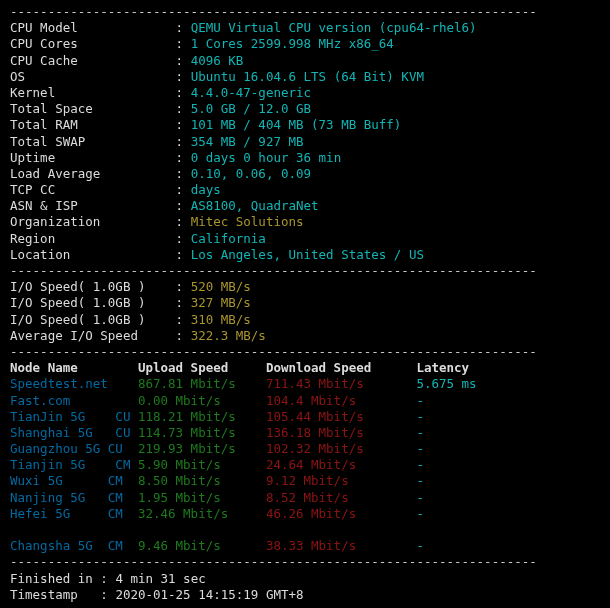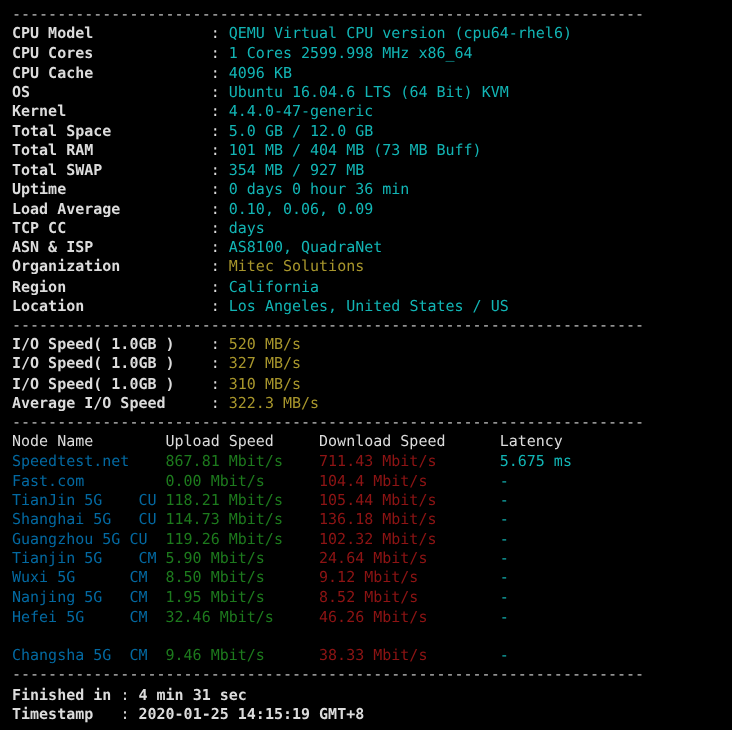--- a/index.html
+++ b/index.html
@@ -28,29 +28,29 @@
   }
   .sep {
     white-space: pre;
     padding-left: 10px;
     height: 16.2px;
     color: #c8c8c8;
     letter-spacing: 0px;
     overflow: hidden;
   }
   .blank { height: 16.2px; }
-  .label  { color: #dcdcdc; font-weight: bold; }
+  .label  { color: #dcdcdc; }
   .colon  { color: #dcdcdc; }
   .val-cyan   { color: #12b5b5; }
   .val-yellow { color: #a8962c; }
   .node   { color: #0369a1; margin-top: 39px; }
   .upload { color: #1d7a1d; }
   .down   { color: #8e1414; }
   .lat    { color: #12b5b5; }
-  .hdr    { color: #dcdcdc; }
+  .hdr    { color: #dcdcdc; font-weight: bold; }
 </style>
 </head>
 <body>
 
 <div class="term">
 
   <div class="sep">----------------------------------------------------------------------</div>
 
   <div id="sysinfo-block">
       <div class="line"><span class="label">CPU Model             </span><span class="colon">: </span><span class="val-cyan">QEMU Virtual CPU version (cpu64-rhel6)</span></div>
@@ -80,21 +80,21 @@
     </div>
 
   <div class="sep">----------------------------------------------------------------------</div>
 
   <div id="speed-block">
       <div class="line"><span class="hdr">Node Name        </span><span class="hdr">Upload Speed     </span><span class="hdr">Download Speed      </span><span class="hdr">Latency     </span></div>
       <div class="line"><span class="node">Speedtest.net    </span><span class="upload">867.81 Mbit/s    </span><span class="down">711.43 Mbit/s       </span><span class="lat">5.675 ms    </span></div>
       <div class="line"><span class="node">Fast.com         </span><span class="upload">0.00 Mbit/s      </span><span class="down">104.4 Mbit/s        </span><span class="lat">-           </span></div>
       <div class="line"><span class="node">TianJin 5G    CU </span><span class="upload">118.21 Mbit/s    </span><span class="down">105.44 Mbit/s       </span><span class="lat">-           </span></div>
       <div class="line"><span class="node">Shanghai 5G   CU </span><span class="upload">114.73 Mbit/s    </span><span class="down">136.18 Mbit/s       </span><span class="lat">-           </span></div>
-      <div class="line"><span class="node">Guangzhou 5G CU  </span><span class="upload">119.26 Mbit/s    </span><span class="down">102.32 Mbit/s       </span><span class="lat">-           </span></div>
+      <div class="line"><span class="node">Guangzhou 5G CU  </span><span class="upload">219.93 Mbit/s    </span><span class="down">102.32 Mbit/s       </span><span class="lat">-           </span></div>
       <div class="line"><span class="node">Tianjin 5G    CM </span><span class="upload">5.90 Mbit/s      </span><span class="down">24.64 Mbit/s        </span><span class="lat">-           </span></div>
       <div class="line"><span class="node">Wuxi 5G      CM  </span><span class="upload">8.50 Mbit/s      </span><span class="down">9.12 Mbit/s         </span><span class="lat">-           </span></div>
       <div class="line"><span class="node">Nanjing 5G   CM  </span><span class="upload">1.95 Mbit/s      </span><span class="down">8.52 Mbit/s         </span><span class="lat">-           </span></div>
       <div class="line"><span class="node">Hefei 5G     CM  </span><span class="upload">32.46 Mbit/s     </span><span class="down">46.26 Mbit/s        </span><span class="lat">-           </span></div>
       <div class="blank"></div>
       <div class="line"><span class="node">Changsha 5G  CM  </span><span class="upload">9.46 Mbit/s      </span><span class="down">38.33 Mbit/s        </span><span class="lat">-           </span></div>
     </div>
 
   <div class="sep">----------------------------------------------------------------------</div>
 

